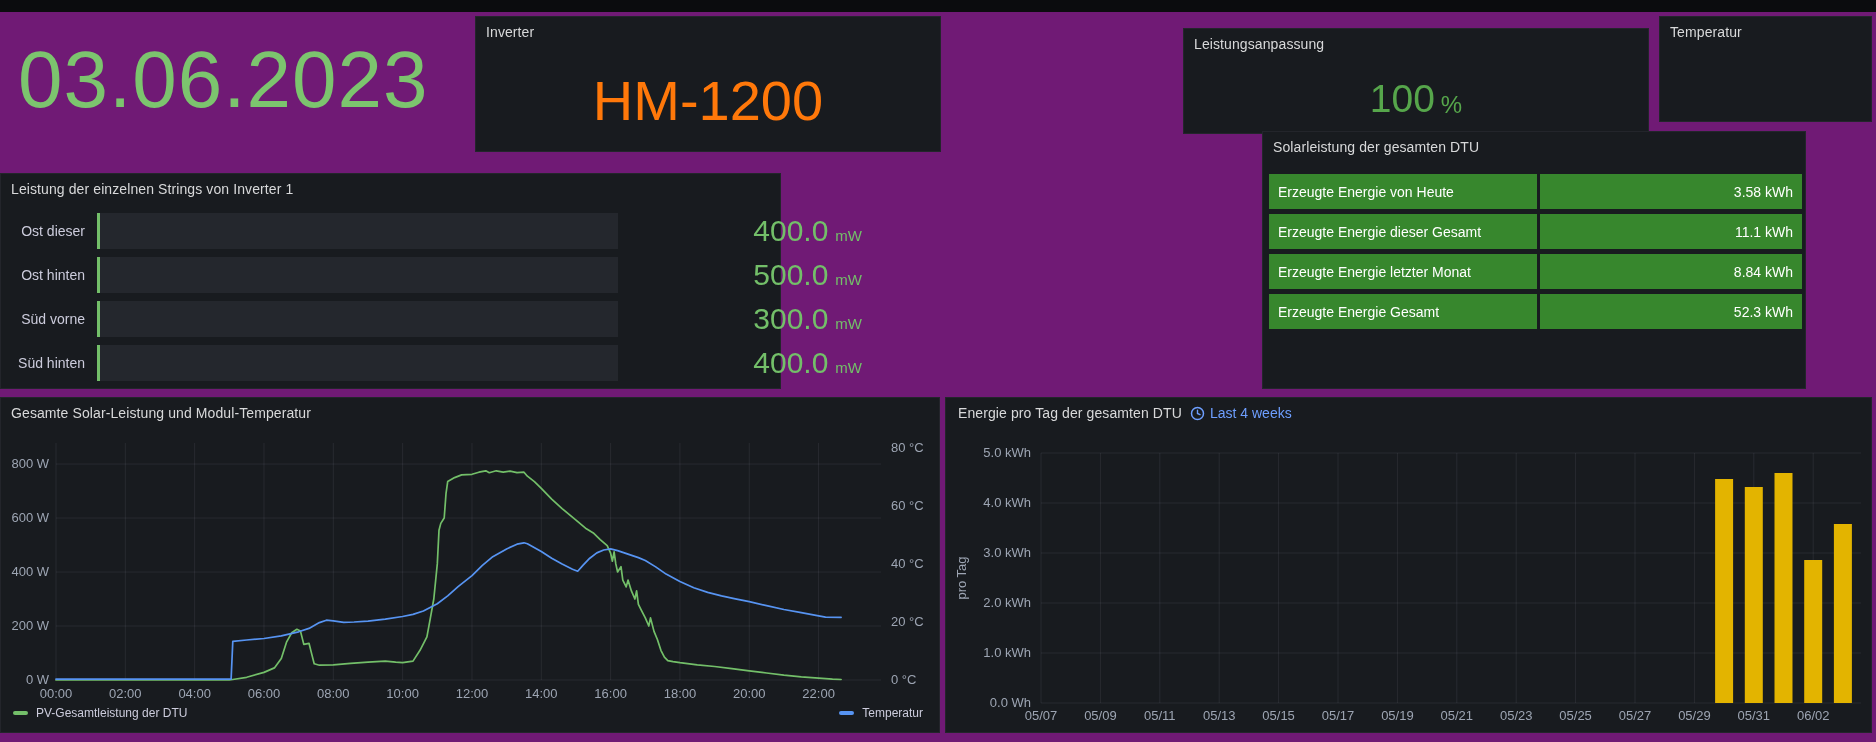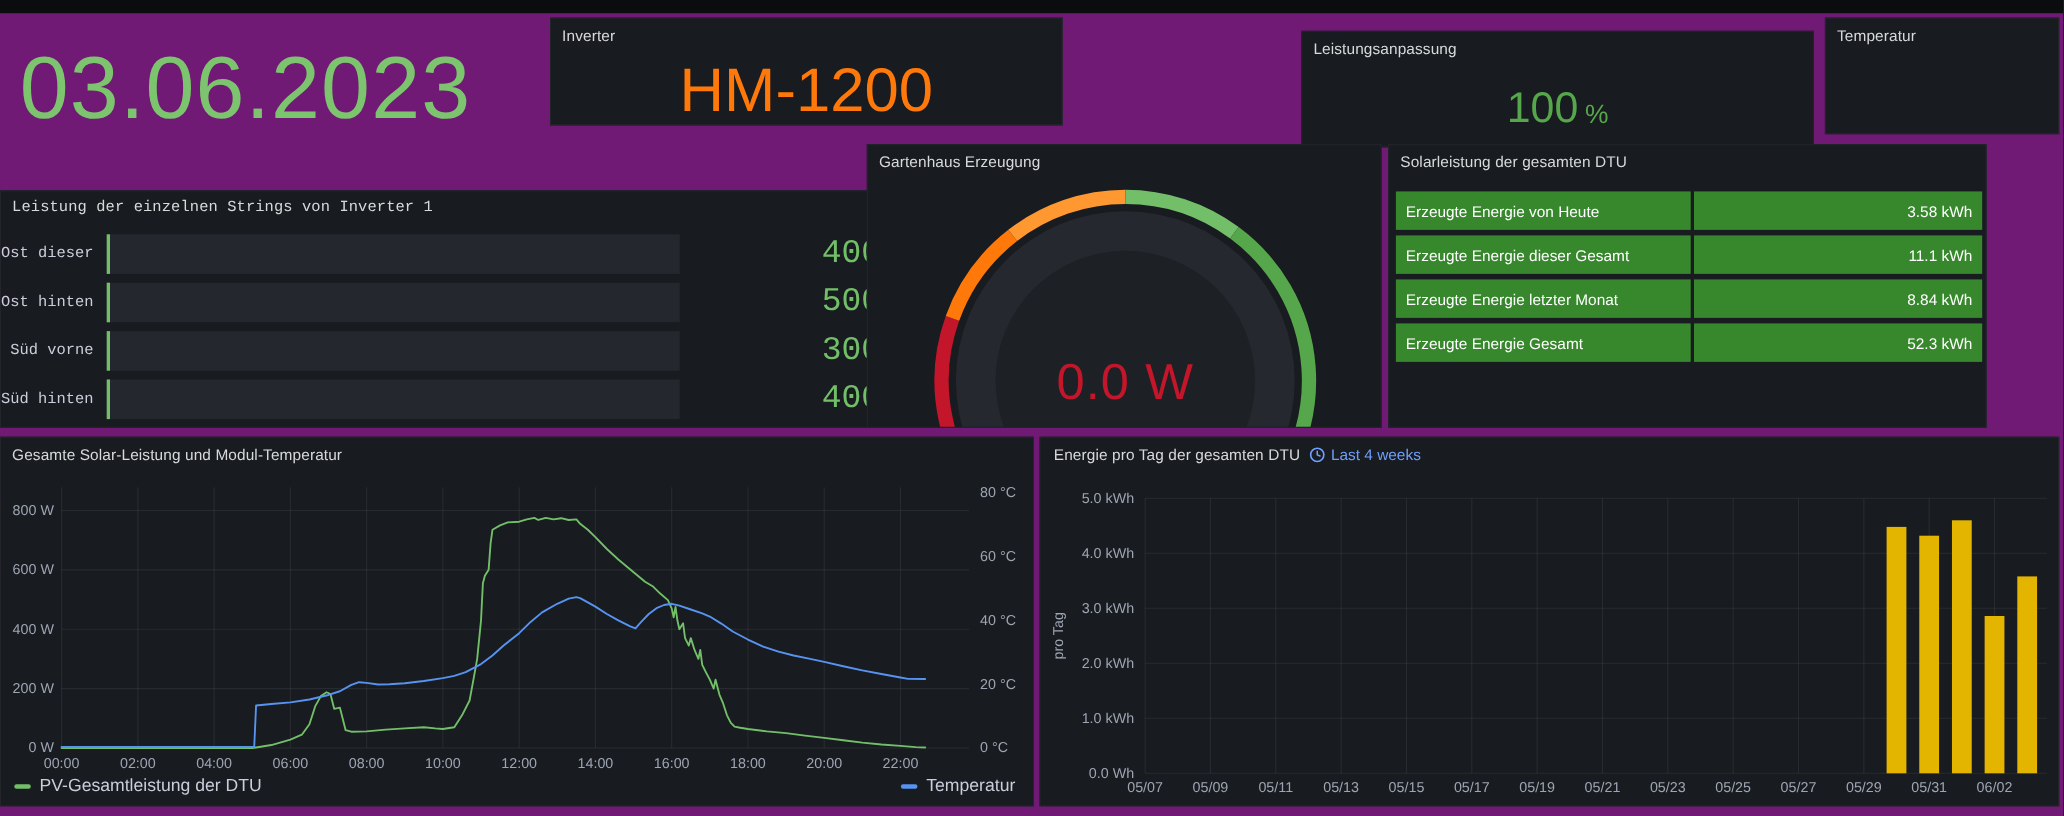--- a/index.html
+++ b/index.html
@@ -27,55 +27,55 @@
   
   .gauge-wrap { position:absolute; inset:0; overflow:hidden; }
   .gauge-value { position:absolute; left:0; top:0; width:468px; text-align:center; top:188px; font-size:46px; font-weight:500; color:#c4162a; letter-spacing:1px; }
   
   .trow { position:absolute; left:6px; height:35px; }
   .tcell { position:absolute; top:0; height:35px; background:#37872d; color:#ffffff; font-size:14px; display:flex; align-items:center; }
   .tlabel { left:0; width:268px; padding-left:9px; }
   .tvalue { left:271px; width:262px; justify-content:flex-end; padding-right:9px; }
   
   .chart-svg { position:absolute; left:0; top:0; }
-  .legend-item { position:absolute; display:flex; align-items:center; gap:8px; font-size:16px; color:#ccccdc; cursor:pointer; }
+  .legend-item { position:absolute; display:flex; align-items:center; gap:8px; font-size:12px; color:#ccccdc; cursor:pointer; }
   .legend-swatch { width:15px; height:4px; border-radius:2px; }
   .titlerow { position:absolute; left:12px; top:7px; display:flex; align-items:center; gap:8px; }
   .timerange { display:flex; align-items:center; gap:5px; color:#6e9fff; font-size:14px; cursor:pointer; }
 </style>
 </head>
 <body>
 
 <div class="dash">
   <div class="topbar"></div>
 
   <div class="panel date-panel" style="left:0;top:14px;width:470px;height:108px;">
     <div class="big-date">03.06.2023</div>
   </div>
 
-  <div class="panel" style="left:500px;top:16px;width:466px;height:98px;">
+  <div class="panel" style="left:475px;top:16px;width:466px;height:136px;">
     <div class="ptitle">Inverter</div>
     <div class="statvalwrap">
       <span class="statnum inv-val" style="color:#ff780a;">HM-1200</span>
     </div>
   </div>
 
   <div class="panel" style="left:1183px;top:28px;width:466px;height:106px;">
     <div class="ptitle">Leistungsanpassung</div>
     <div class="statvalwrap">
       <span class="statnum" style="color:#56a64b;">100</span>
       <span class="statunit" style="color:#56a64b;">%</span>
     </div>
   </div>
 
   <div class="panel" style="left:1659px;top:16px;width:213px;height:106px;">
     <div class="ptitle">Temperatur</div>
   </div>
 
-  <div class="panel" style="left:0;top:173px;width:855px;height:216px;font-family:Liberation Mono, monospace;">
+  <div class="panel" style="left:0;top:173px;width:781px;height:216px;">
     <div class="ptitle">Leistung der einzelnen Strings von Inverter 1</div>
     <div class="srow" style="left:96px;top:39px;width:669px;">
       <span class="slabel">Ost dieser</span>
       <div class="sbar">
           <div class="sfill"></div>
         </div>
       <div class="sval">
           <span class="svnum">400.0</span>
           <span class="svunit">mW</span>
         </div>
@@ -105,35 +105,20 @@
       <div class="sbar">
           <div class="sfill"></div>
         </div>
       <div class="sval">
           <span class="svnum">400.0</span>
           <span class="svunit">mW</span>
         </div>
     </div>
   </div>
 
-  <div class="panel" style="left:788px;top:131px;width:468px;height:258px;">
-    <div class="ptitle">Gartenhaus Erzeugung</div>
-    <div class="gauge-wrap">
-      <svg id="gauge-svg" width="468" height="258">
-          <circle cx="234" cy="214" r="154" fill="#26282f"></circle>
-          <circle cx="234" cy="214" r="118" fill="#1d2025"></circle>
-          <path d="M 115.91316754184658 332.0868324581534 A 167 167 0 0 1 76.87291158464436 157.4307673190363" fill="none" stroke="#C4162A" stroke-width="13"></path>
-          <path d="M 76.87291158464436 157.4307673190363 A 167 167 0 0 1 131.64452203995293 82.0441129332597" fill="none" stroke="#FF780A" stroke-width="13"></path>
-          <path d="M 131.64452203995293 82.0441129332597 A 167 167 0 0 1 233.99999999999997 47" fill="none" stroke="#FF9830" stroke-width="13"></path>
-          <path d="M 233.99999999999997 47 A 167 167 0 0 1 333.21821750464034 79.6692689098958" fill="none" stroke="#73BF69" stroke-width="13"></path>
-          <path d="M 333.21821750464034 79.6692689098958 A 167 167 0 0 1 352.0868324581536 332.0868324581533" fill="none" stroke="#56A64B" stroke-width="13"></path>
-        </svg>
-      <div class="gauge-value">0.0 W</div>
-    </div>
-  </div>
 
   <div class="panel" style="left:1262px;top:131px;width:544px;height:258px;">
     <div class="ptitle">Solarleistung der gesamten DTU</div>
     <div class="trow" style="top:42px;">
       <div class="tcell tlabel">Erzeugte Energie von Heute</div>
       <div class="tcell tvalue">3.58 kWh</div>
     </div>
     <div class="trow" style="top:82px;">
       <div class="tcell tlabel">Erzeugte Energie dieser Gesamt</div>
       <div class="tcell tvalue">11.1 kWh</div>

